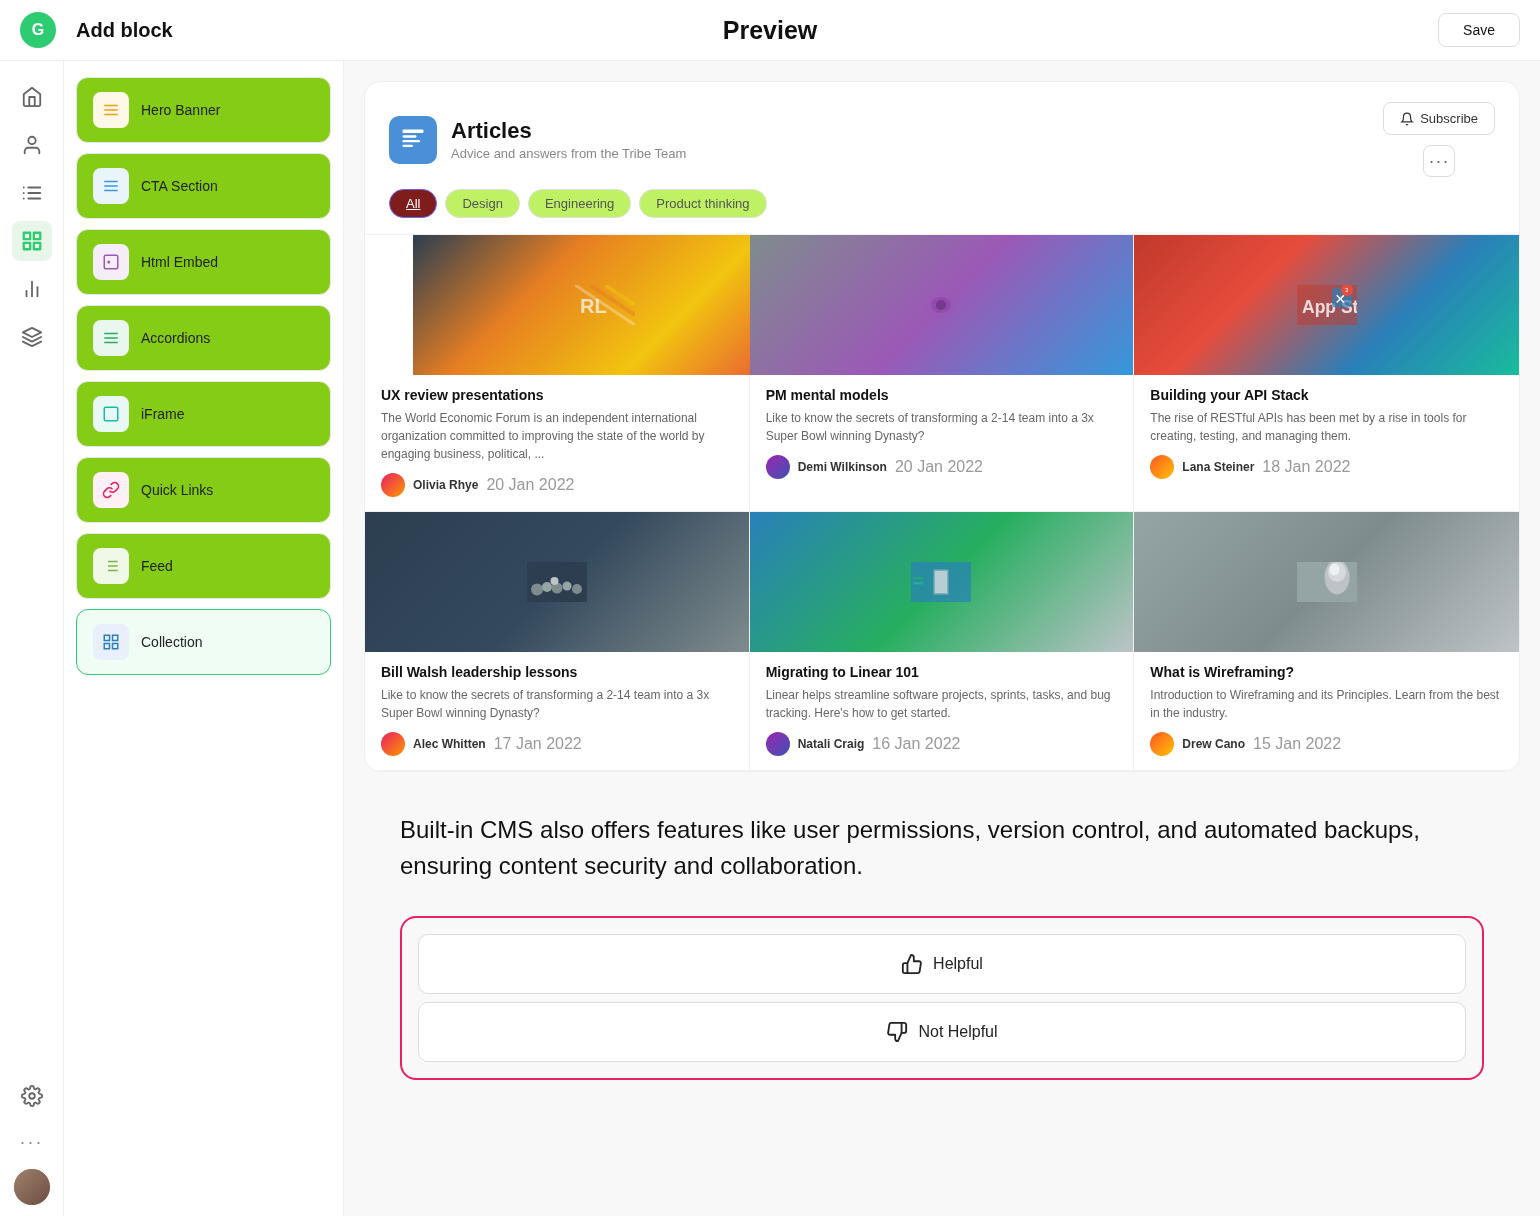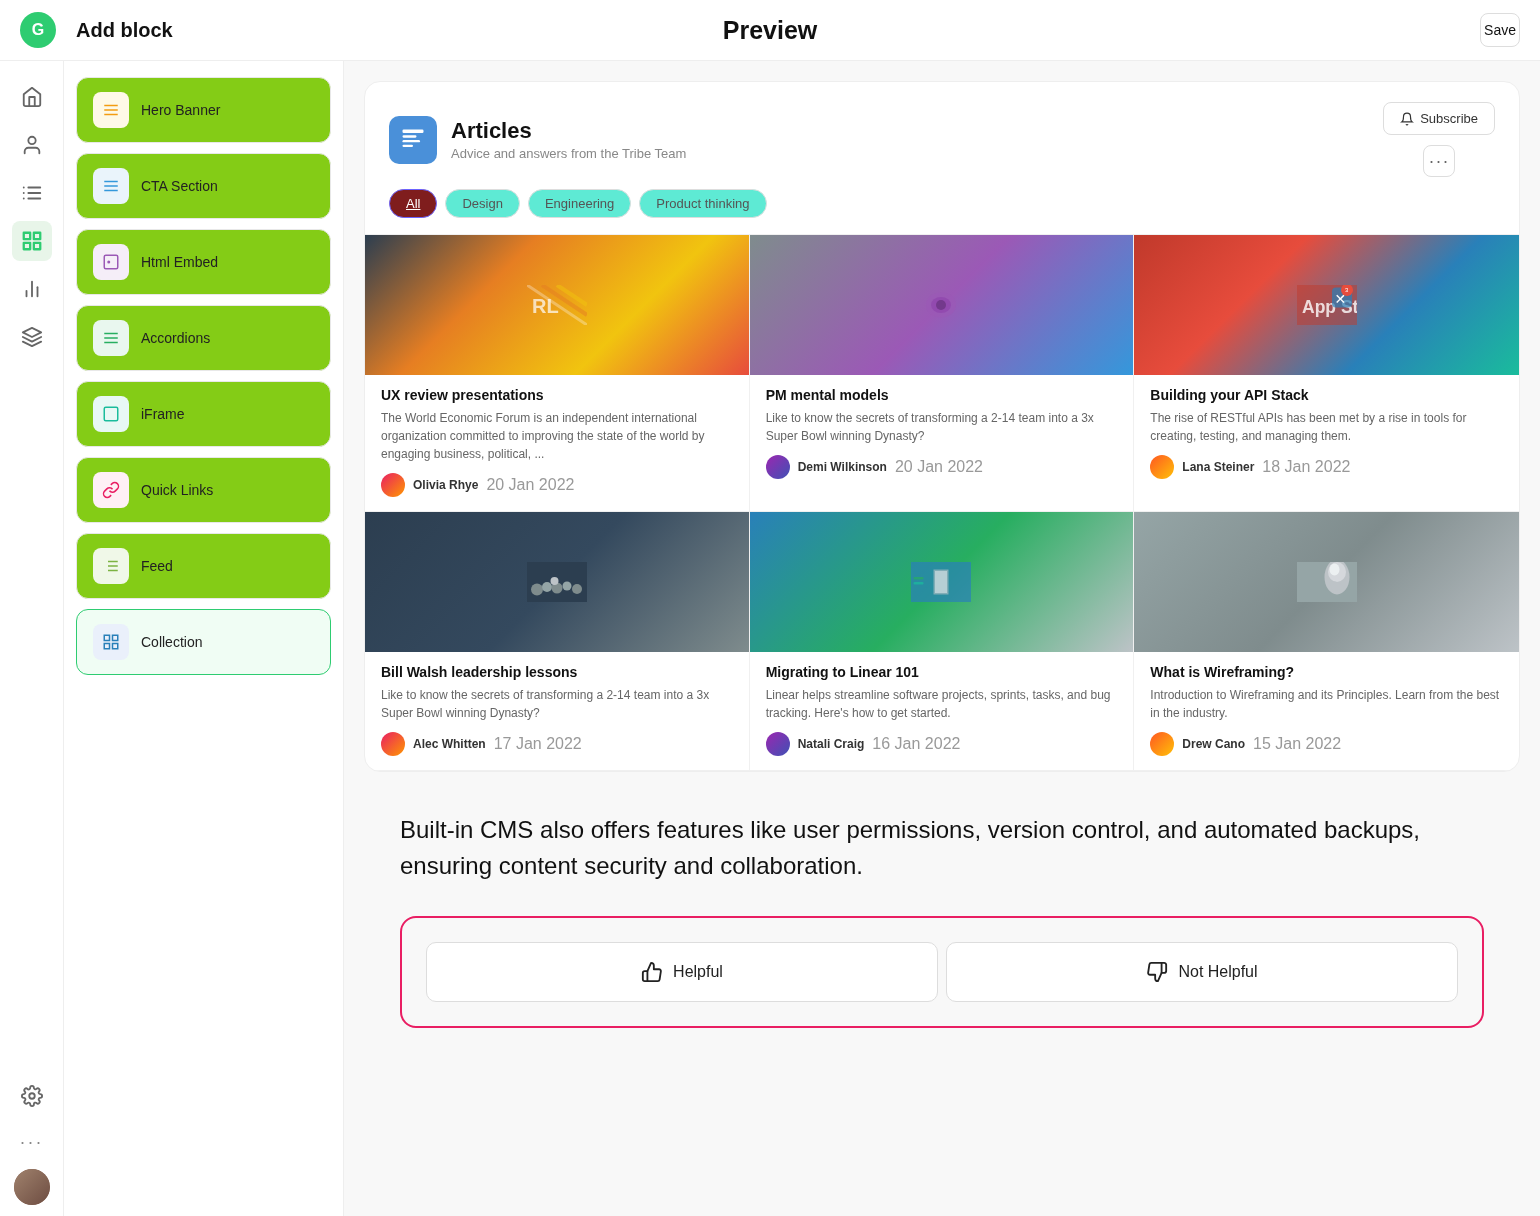--- a/index.html
+++ b/index.html
@@ -33,21 +33,21 @@
       font-size: 20px; font-weight: 700; color: #111;
     }
     .preview-title {
       font-size: 25px; font-weight: 700; color: #111;
       position: absolute;
       left: 50%;
       transform: translateX(-50%);
     }
     .save-btn {
       margin-left: auto;
-      padding: 8px 3px;
+      padding: 8px 24px;
       border: 1px solid #ddd;
       border-radius: 8px;
       background: #fff;
       font-size: 14px;
       font-weight: 500;
       cursor: pointer;
       color: #111;
     }
 
     
@@ -206,21 +206,21 @@
       display: flex; align-items: center; gap: 8px;
       padding: 0 24px 16px;
     }
     .filter-tab {
       padding: 6px 16px;
       border-radius: 20px;
       border: 1px solid #ddd;
       font-size: 13px;
       cursor: pointer;
       color: #555;
-      background: #5eead4;
+      background: #bef264;
     }
     .filter-tab.active {
       background: #7f1d1d;
       color: #fff;
       border-color: #6c63ff;
       text-decoration: underline;
     }
 
     
     .articles-grid {
@@ -235,21 +235,21 @@
       border-bottom: 1px solid #f0f0f0;
     }
     .article-card:nth-child(3n) { border-right: none; }
     
     .img-placeholder {
       width: 100%; height: 140px;
       display: flex; align-items: center; justify-content: center;
       font-size: 28px;
       color: #fff;
     }
-    .img-1 { background: linear-gradient(135deg, #2c3e50, #e67e22, #f1c40f, #e74c3c); }
+    .img-1 { background: linear-gradient(135deg, #2c3e50, #e67e22, #f1c40f, #e74c3c); margin-left: 48px; }
     .img-2 { background: linear-gradient(135deg, #7f8c8d, #9b59b6, #3498db); }
     .img-3 { background: linear-gradient(135deg, #c0392b, #e74c3c, #2980b9, #1abc9c); }
     .img-4 { background: linear-gradient(135deg, #2c3e50, #34495e, #7f8c8d); }
     .img-5 { background: linear-gradient(135deg, #2980b9, #27ae60, #bdc3c7); }
     .img-6 { background: linear-gradient(135deg, #95a5a6, #7f8c8d, #bdc3c7); }
 
     .article-body { padding: 12px 16px 14px; }
     .article-title { font-size: 14px; font-weight: 700; color: #111; margin-bottom: 6px; }
     .article-desc { font-size: 12px; color: #666; line-height: 1.5; margin-bottom: 10px; }
     .article-author {
@@ -274,21 +274,22 @@
       font-size: 24px;
       color: #111;
       line-height: 1.5;
       margin-bottom: 32px;
     }
     .feedback-row {
       display: flex;
       gap: 8px;
       border: 2px solid #e91e63;
       border-radius: 16px;
-      padding: 24px;
+      padding: 16px;
+      flex-direction: column;
     }
     .feedback-btn {
       flex: 1;
       display: flex; align-items: center; justify-content: center; gap: 10px;
       padding: 18px;
       border: 1px solid #ddd;
       border-radius: 10px;
       background: #fff;
       font-size: 16px;
       font-weight: 500;

